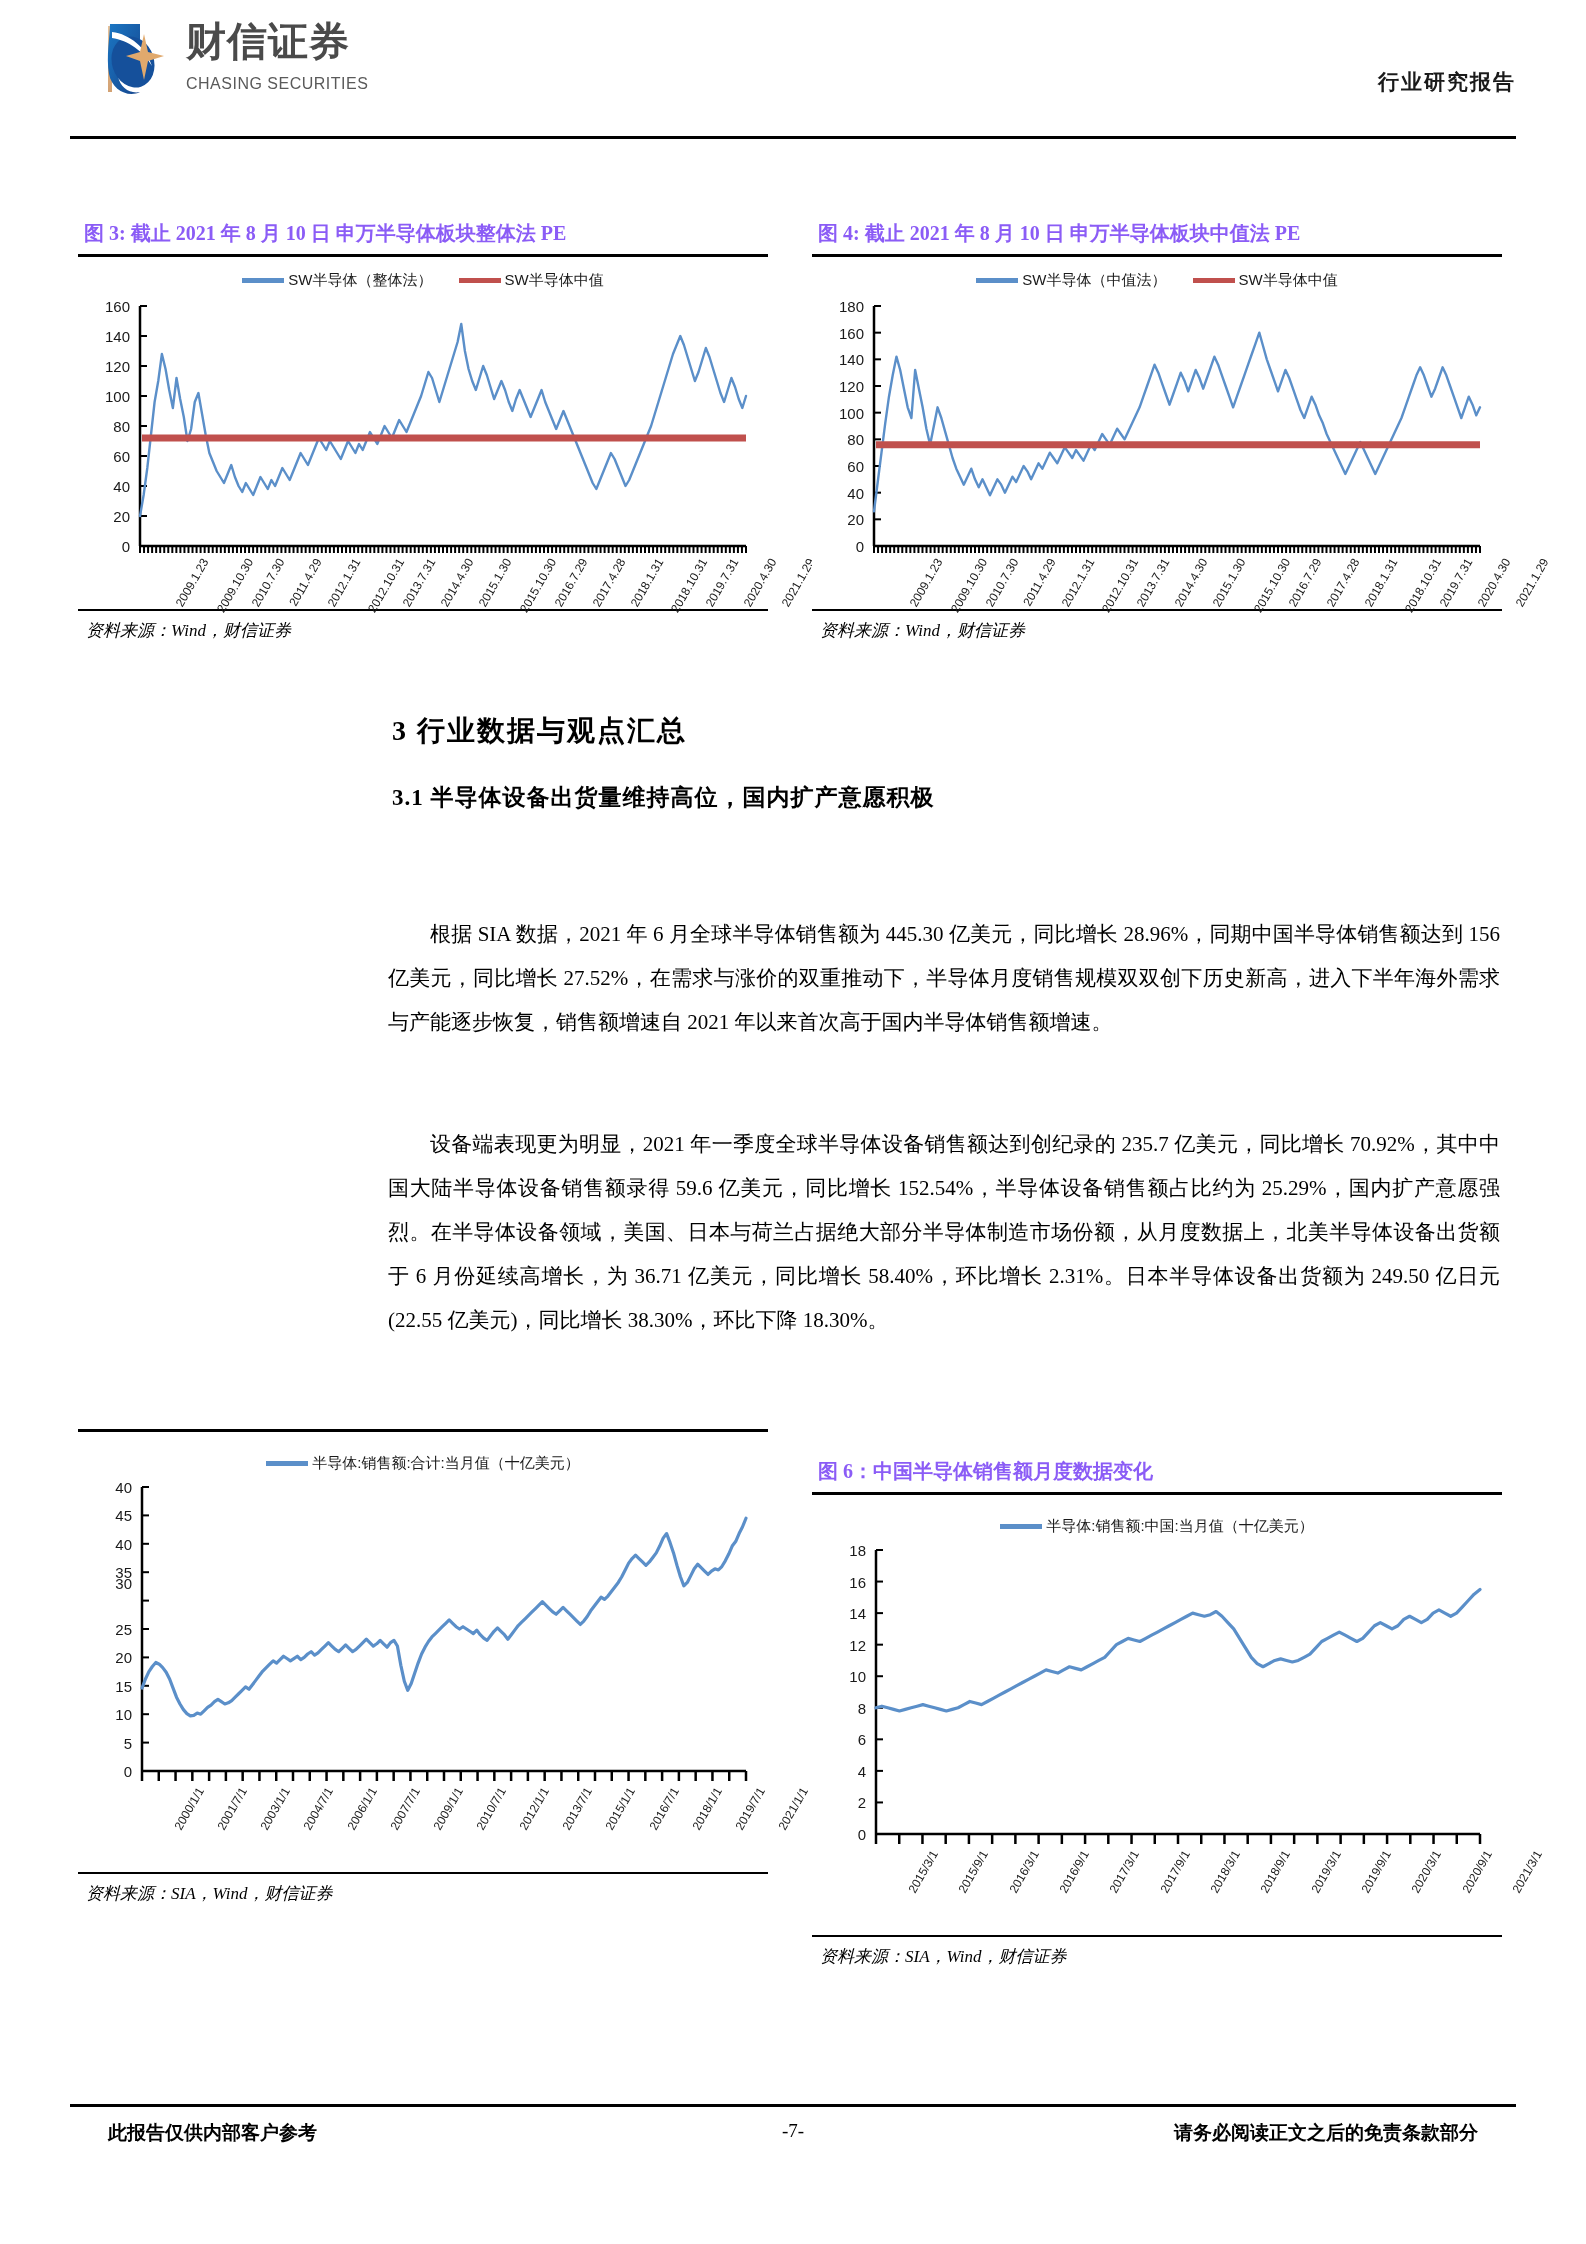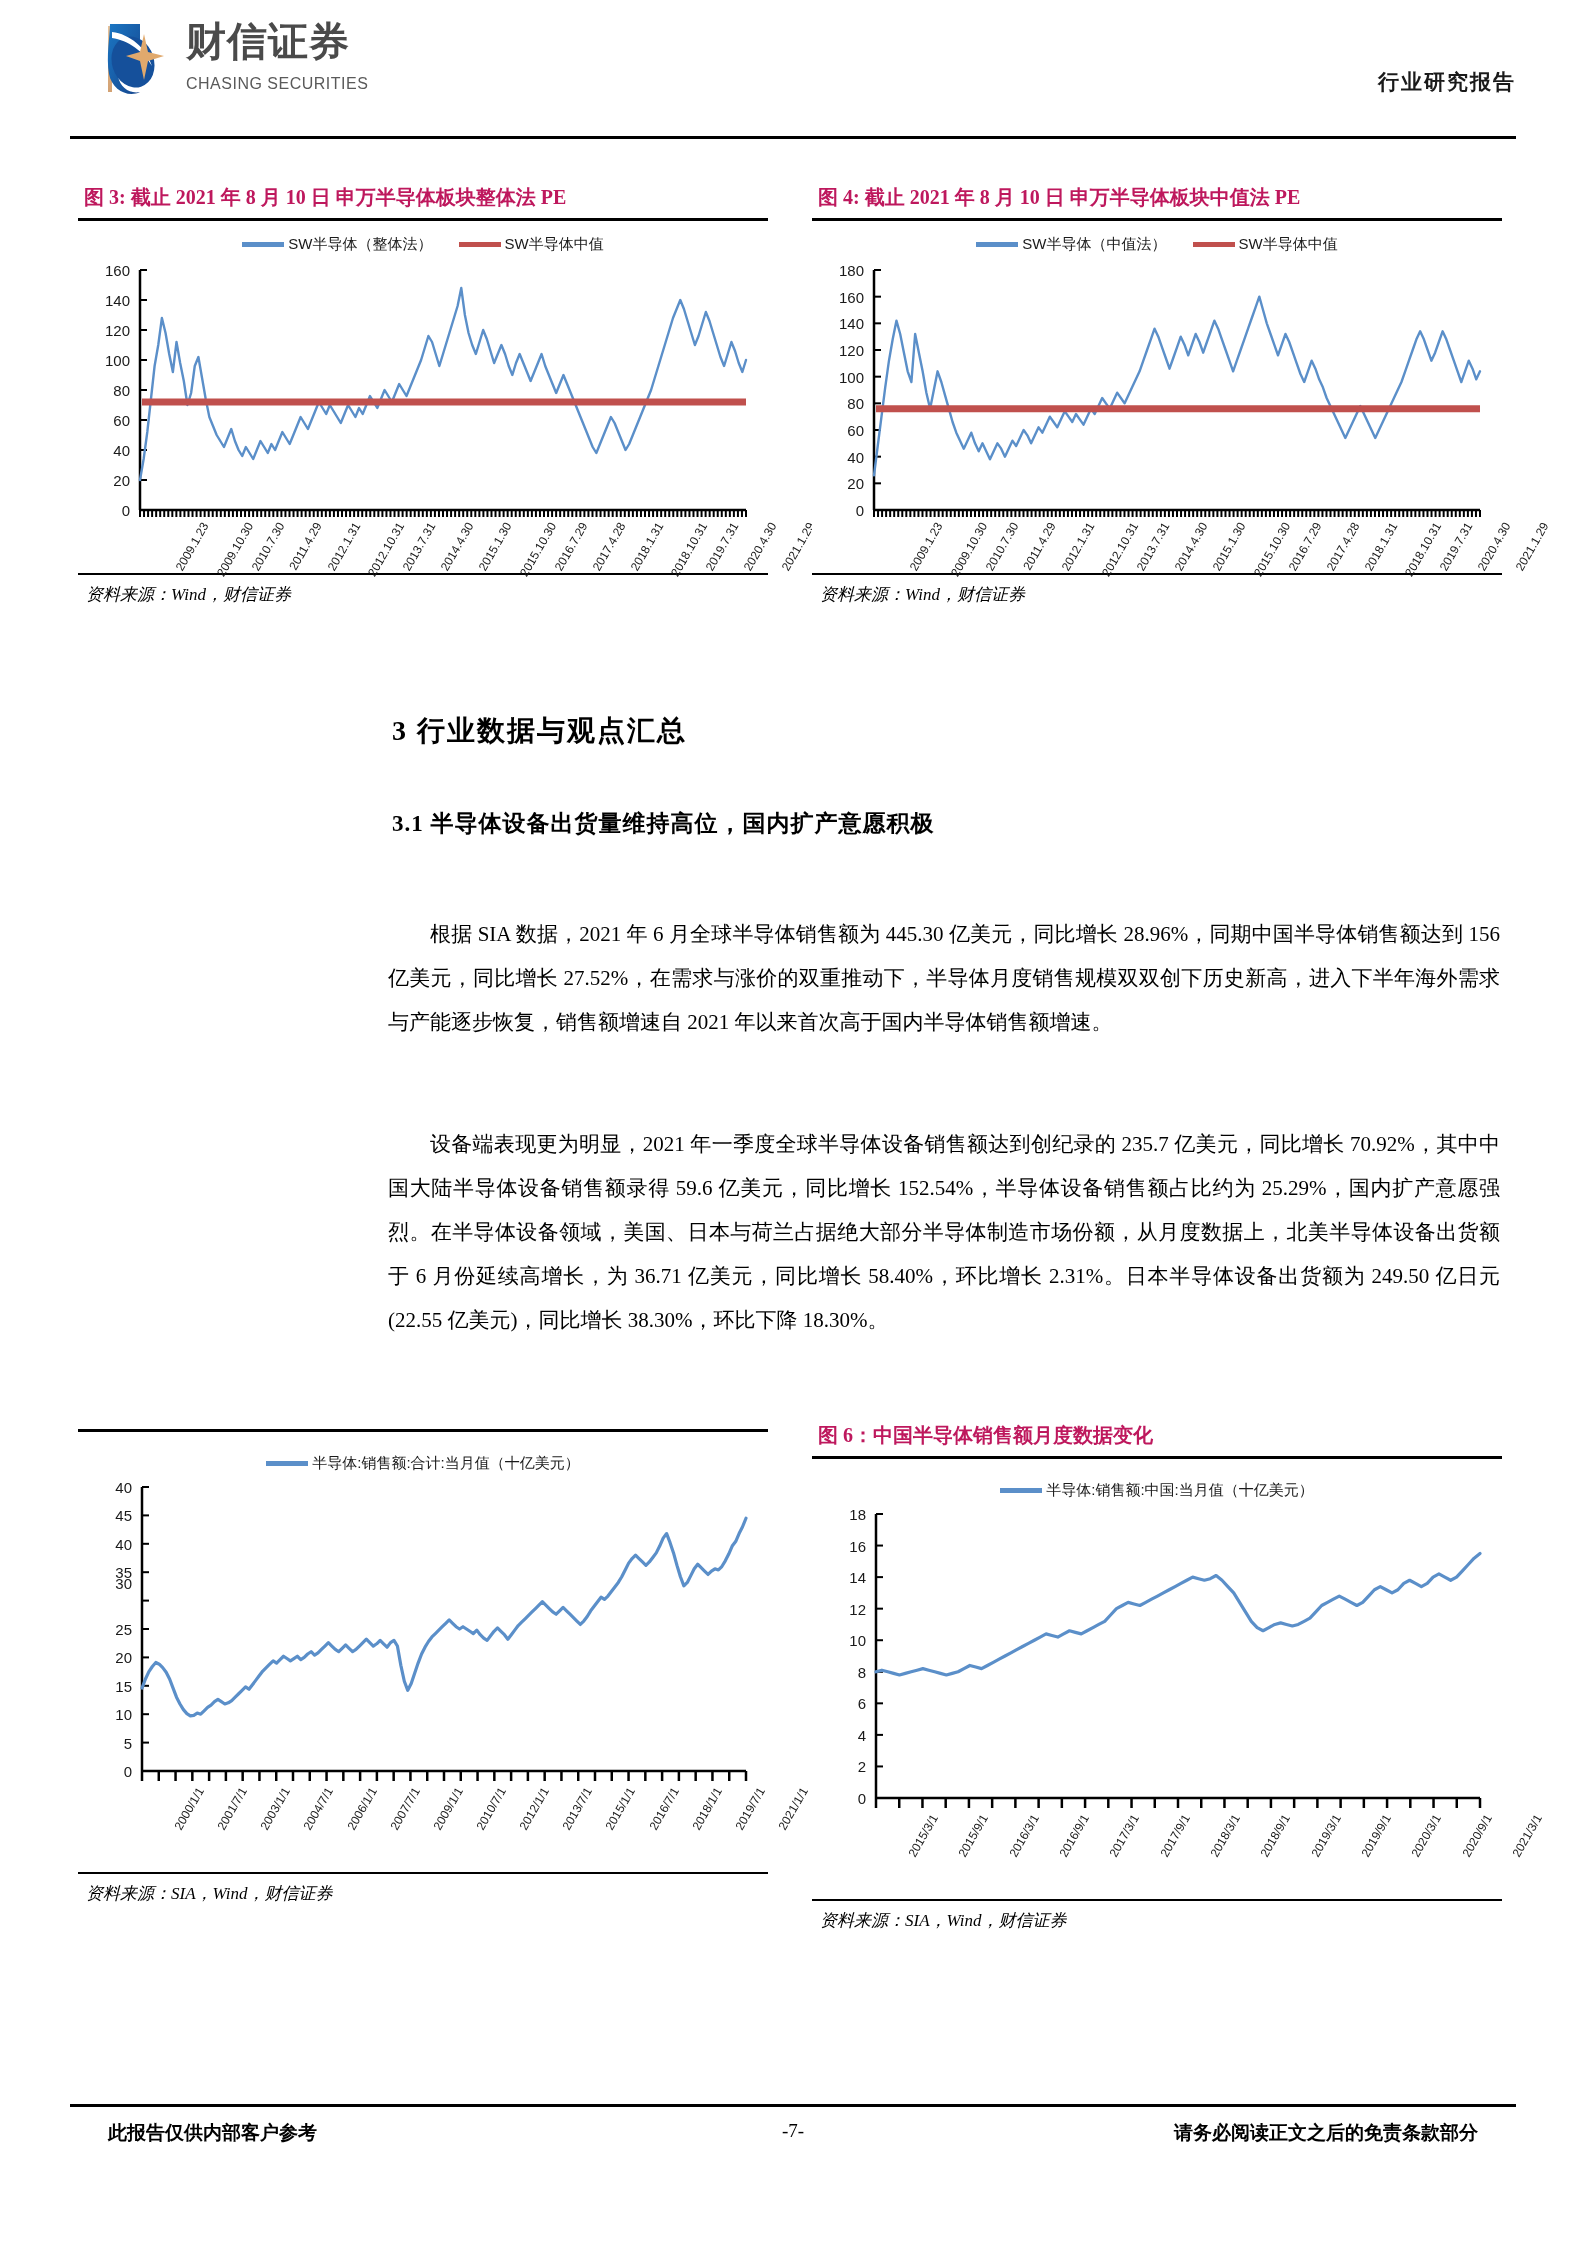--- a/index.html
+++ b/index.html
@@ -83,23 +83,24 @@
   }
 
   
   .fig {
     position: absolute;
   }
   .fig-title {
     font-family: "Liberation Serif", serif;
     font-weight: bold;
     font-size: 20px;
-    color: #be185d;
+    color: #8b5cf6;
     padding-left: 6px;
     white-space: nowrap;
+    margin-top: 36px;
   }
   .fig-title-rule {
     height: 3px;
     background: #000;
     margin-top: 7px;
   }
   .fig-body {
     position: relative;
     background: #fff;
   }
@@ -662,21 +663,21 @@
             <div class="xlab-b" style="left: 636.125px; top: 266px;">2020.4.30</div>
             <div class="xlab-b" style="left: 674px; top: 266px;">2021.1.29</div>
           </div>
       </div>
     </div>
     <div class="fig-source-rule"></div>
     <div class="fig-source">资料来源：Wind，财信证券</div>
   </div>
 
   <div class="h2" style="left:392px; top:712px;">3 行业数据与观点汇总</div>
-  <div class="h3" style="left:392px; top:808px;">3.1 半导体设备出货量维持高位，国内扩产意愿积极</div>
+  <div class="h3" style="left:392px; top:782px;">3.1 半导体设备出货量维持高位，国内扩产意愿积极</div>
 
   <div class="para" style="left:388px; top:912px; width:1112px;">根据 SIA 数据，2021 年 6 月全球半导体销售额为 445.30 亿美元，同比增长 28.96%，同期中国半导体销售额达到 156 亿美元，同比增长 27.52%，在需求与涨价的双重推动下，半导体月度销售规模双双创下历史新高，进入下半年海外需求与产能逐步恢复，销售额增速自 2021 年以来首次高于国内半导体销售额增速。</div>
   <div class="para" style="left:388px; top:1122px; width:1112px;">设备端表现更为明显，2021 年一季度全球半导体设备销售额达到创纪录的 235.7 亿美元，同比增长 70.92%，其中中国大陆半导体设备销售额录得 59.6 亿美元，同比增长 152.54%，半导体设备销售额占比约为 25.29%，国内扩产意愿强烈。在半导体设备领域，美国、日本与荷兰占据绝大部分半导体制造市场份额，从月度数据上，北美半导体设备出货额于 6 月份延续高增长，为 36.71 亿美元，同比增长 58.40%，环比增长 2.31%。日本半导体设备出货额为 249.50 亿日元(22.55 亿美元)，同比增长 38.30%，环比下降 18.30%。</div>
 
   <div class="fig" style="left:78px; top:1422px; width:690px;">
     <div class="fig-title-rule"></div>
     <div class="fig-body" style="height:418px;">
       <div class="legend" style="margin-top:22px;">
         <span class="legend-item">
           <span class="legend-swatch" style="background:#5b8fc9"></span>

